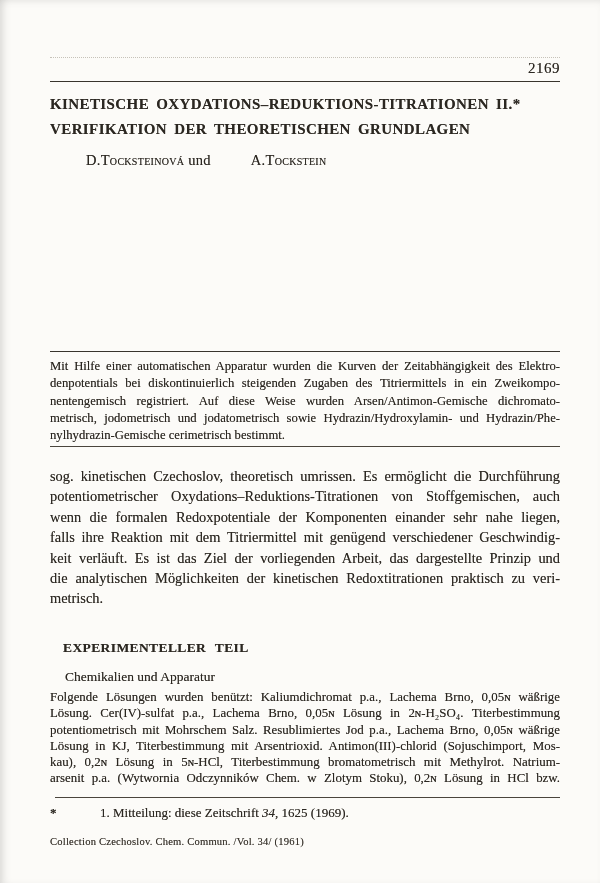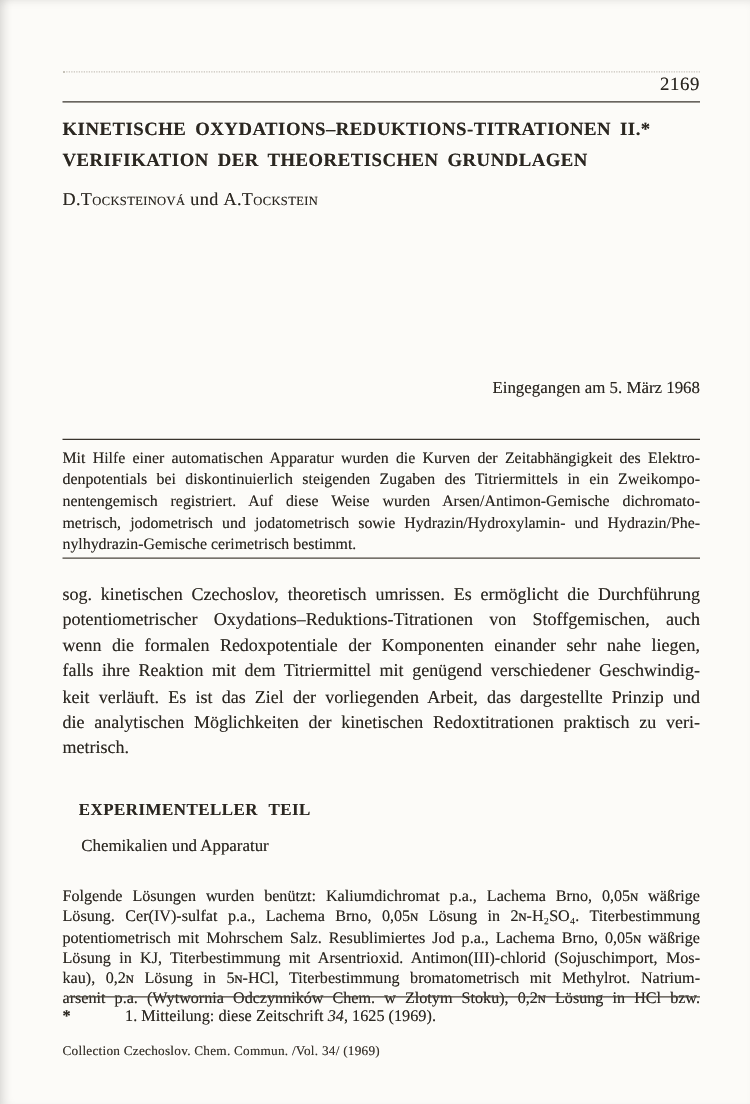--- a/index.html
+++ b/index.html
@@ -39,30 +39,30 @@
   .rule-abstract-bottom { top: 446px; }
   .rule-footnote { top: 797px; left: 55px; width: 505px; }
 
   .title {
     top: 92px;
     font-size: 15px; font-weight: bold;
     letter-spacing: 0.4px; word-spacing: 3px;
     line-height: 25px; white-space: nowrap;
   }
   .authors { top: 152px; font-size: 14.5px; letter-spacing: 0.3px; }
-  .authors .name { font-variant: small-caps; }
+  .authors .name { font-variant: small-caps; margin-left: 36px; }
   .affiliation {
     top: 176px; left: 65px; width: 495px;
     font-style: italic; font-size: 13px; line-height: 18px;
   }
   .received { top: 302px; text-align: right; font-size: 13.5px; }
 
   .abstract { top: 358px; font-size: 12.7px; line-height: 17.3px; }
   .intro    { top: 466px; font-size: 14.4px; line-height: 20.4px; }
-  .chemicals{ top: 709px; font-size: 12.9px; line-height: 16.3px; }
+  .chemicals{ top: 689px; font-size: 12.9px; line-height: 16.3px; }
   .jline { text-align: justify; text-align-last: justify; white-space: normal; }
   .jline.last { text-align-last: left; }
 
   .section-heading {
     top: 640px; left: 63px; width: 497px;
     font-size: 13.5px; font-weight: bold;
     letter-spacing: 0.4px; word-spacing: 5px;
   }
   .subsection-heading { top: 669px; left: 65px; width: 495px; font-size: 13.5px; }
 
@@ -85,21 +85,20 @@
   <div class="abs rule rule-header"></div>
 
   <div class="abs title">
     <div>KINETISCHE OXYDATIONS–REDUKTIONS-TITRATIONEN II.*</div>
     <div>VERIFIKATION DER THEORETISCHEN GRUNDLAGEN</div>
   </div>
 
   <div class="abs authors"><span class="name">D.Tocksteinová</span> <span>und</span> <span class="name">A.Tockstein</span></div>
 
 
-  <div class="abs received">Eingegangen am 5. März 1968</div>
 
   <div class="abs rule rule-abstract-top"></div>
 
   <div class="abs abstract">
     <div class="jline">Mit Hilfe einer automatischen Apparatur wurden die Kurven der Zeitabhängigkeit des Elektro-</div>
     <div class="jline">denpotentials bei diskontinuierlich steigenden Zugaben des Titriermittels in ein Zweikompo-</div>
     <div class="jline">nentengemisch registriert. Auf diese Weise wurden Arsen/Antimon-Gemische dichromato-</div>
     <div class="jline">metrisch, jodometrisch und jodatometrisch sowie Hydrazin/Hydroxylamin- und Hydrazin/Phe-</div>
     <div class="jline last">nylhydrazin-Gemische cerimetrisch bestimmt.</div>
   </div>
@@ -129,15 +128,15 @@
     <div class="jline">arsenit p.a. (Wytwornia Odczynników Chem. w Zlotym Stoku), 0,2ɴ Lösung in HCl bzw.</div>
   </div>
 
   <div class="abs rule-thin rule-footnote"></div>
 
   <div class="abs footnote">
     <span class="marker">*</span>
     <span class="fn-text"><span>1. Mitteilung: diese Zeitschrift </span><span class="italic">34</span><span>, 1625 (1969).</span></span>
   </div>
 
-  <div class="abs footer">Collection Czechoslov. Chem. Commun. /Vol. 34/ (1969)</div>
+  <div class="abs footer">Collection Czechoslov. Chem. Commun. /Vol. 34/ (1961)</div>
 
 </div>
 
 </body></html>

